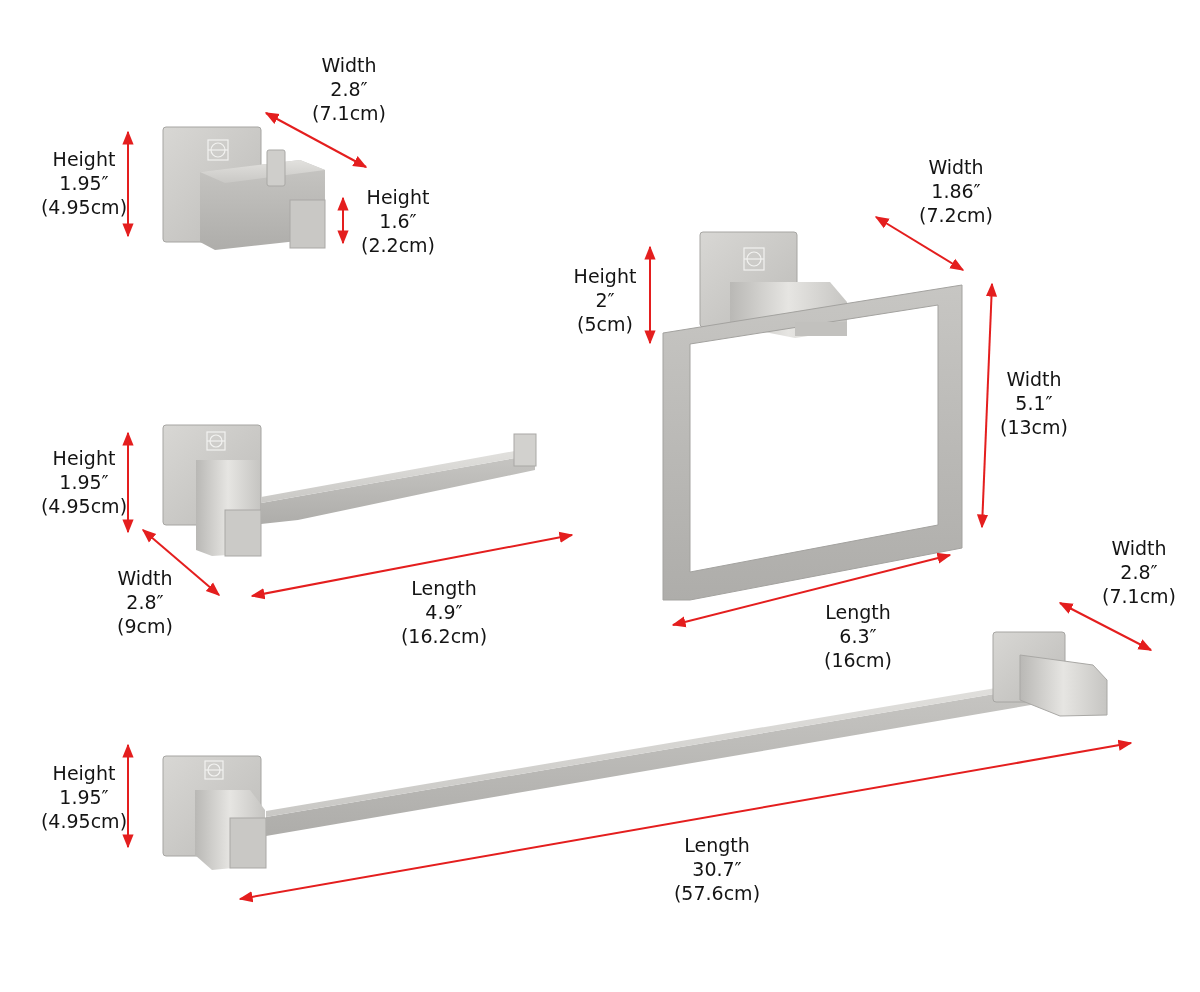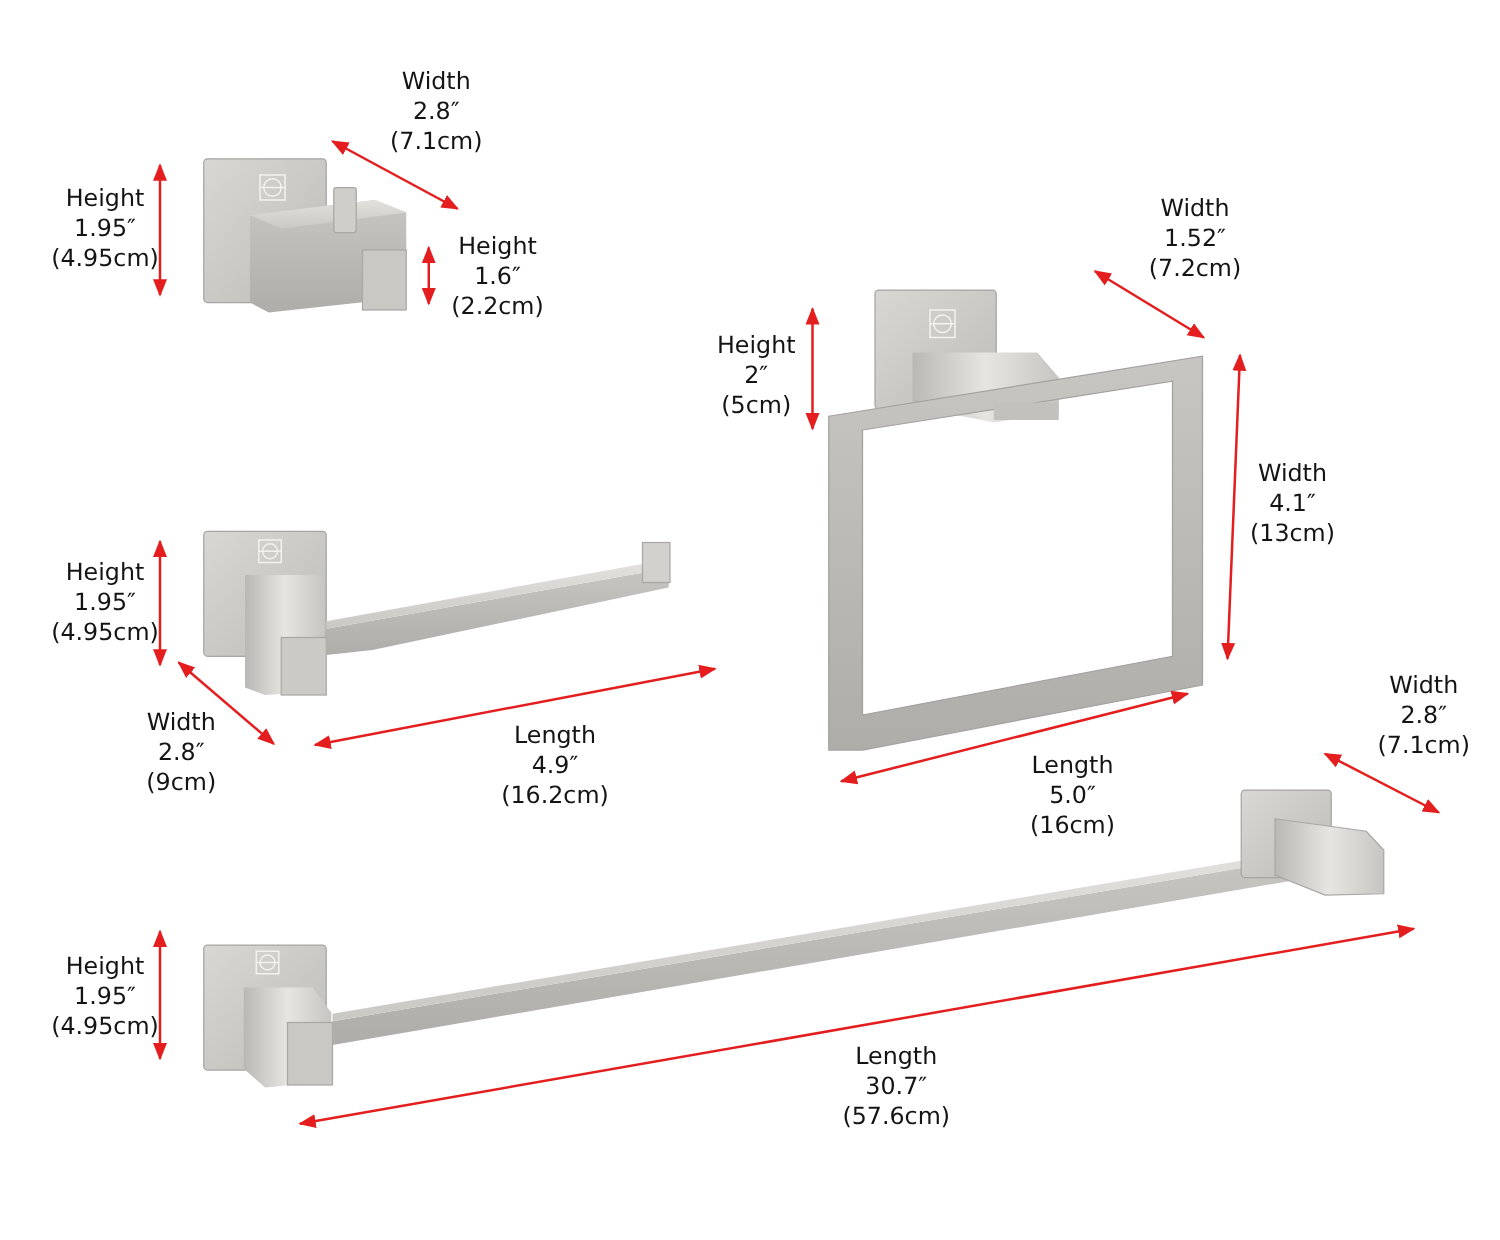--- a/index.html
+++ b/index.html
@@ -144,36 +144,36 @@
   <span>(9cm)</span>
 </div>
 <div class="label" style="left:444px; top:576px;">
   <span>Length</span>
   <span>4.9″</span>
   <span>(16.2cm)</span>
 </div>
 
 <div class="label" style="left:956px; top:155px;">
   <span>Width</span>
-  <span>1.52″</span>
+  <span>1.86″</span>
   <span>(7.2cm)</span>
 </div>
 <div class="label" style="left:605px; top:264px;">
   <span>Height</span>
   <span>2″</span>
   <span>(5cm)</span>
 </div>
 <div class="label" style="left:1034px; top:367px;">
   <span>Width</span>
-  <span>4.1″</span>
+  <span>5.1″</span>
   <span>(13cm)</span>
 </div>
 <div class="label" style="left:858px; top:600px;">
   <span>Length</span>
-  <span>5.0″</span>
+  <span>6.3″</span>
   <span>(16cm)</span>
 </div>
 
 <div class="label" style="left:1139px; top:536px;">
   <span>Width</span>
   <span>2.8″</span>
   <span>(7.1cm)</span>
 </div>
 <div class="label" style="left:84px; top:761px;">
   <span>Height</span>

